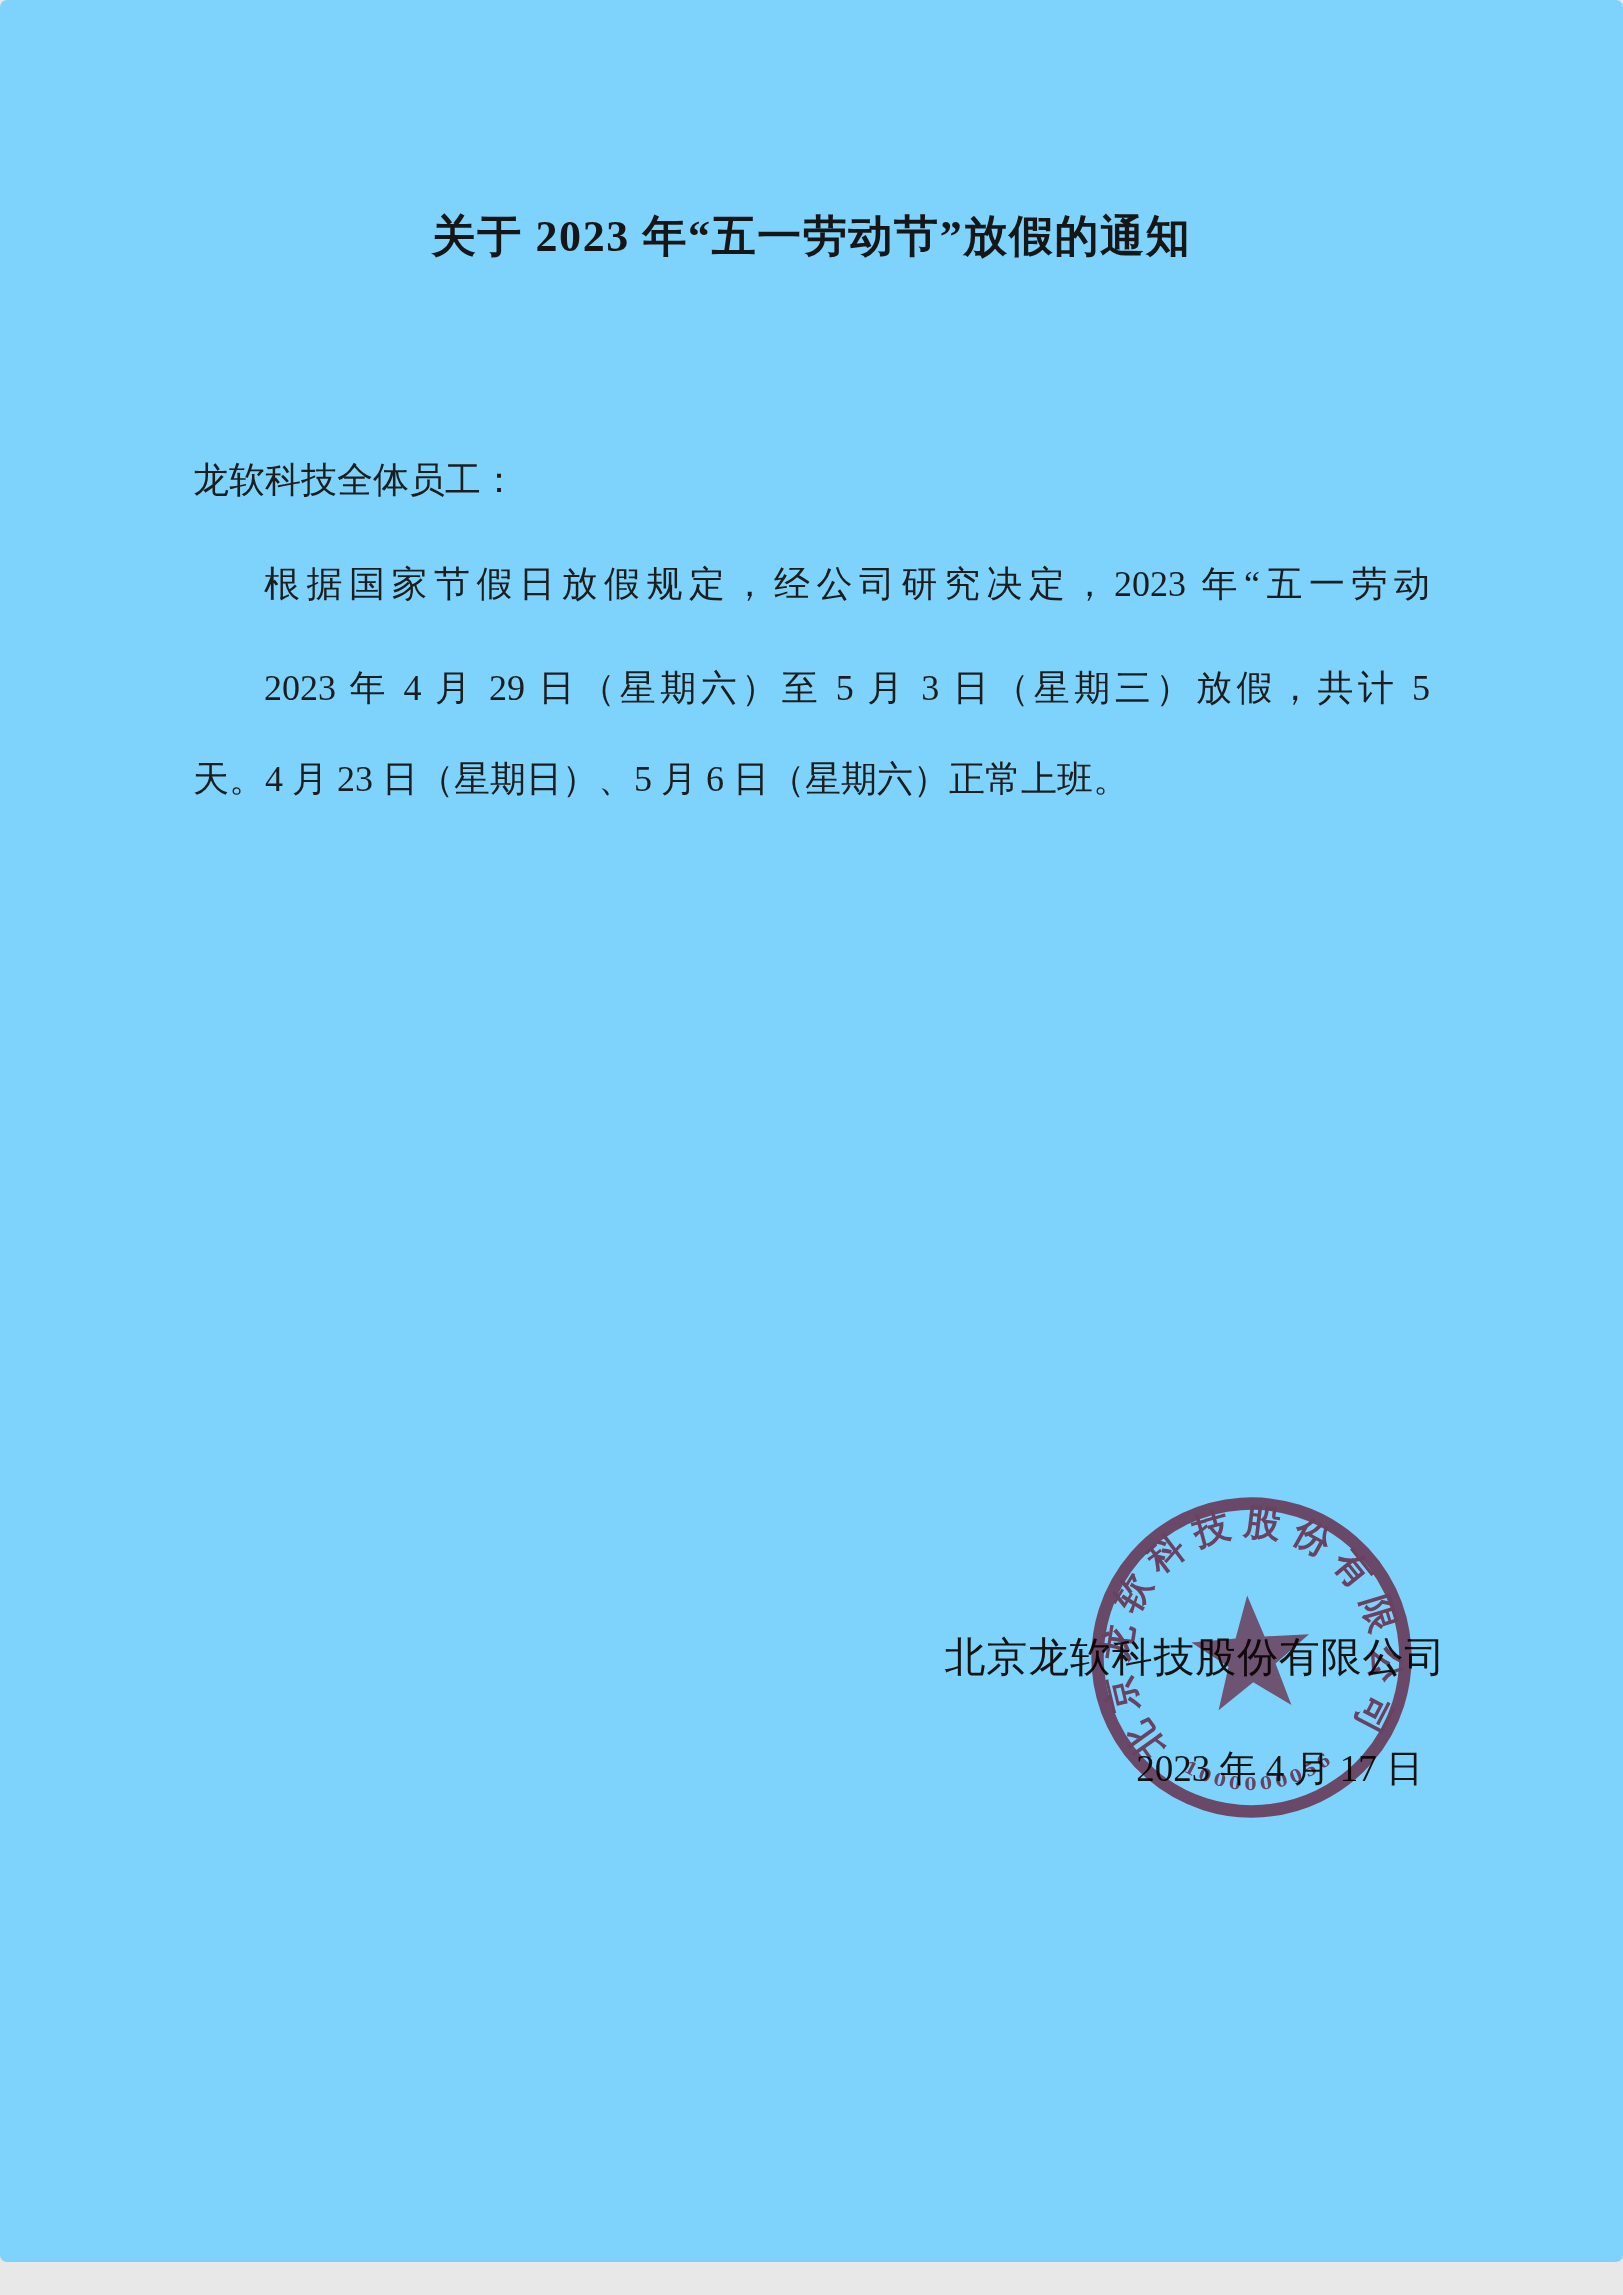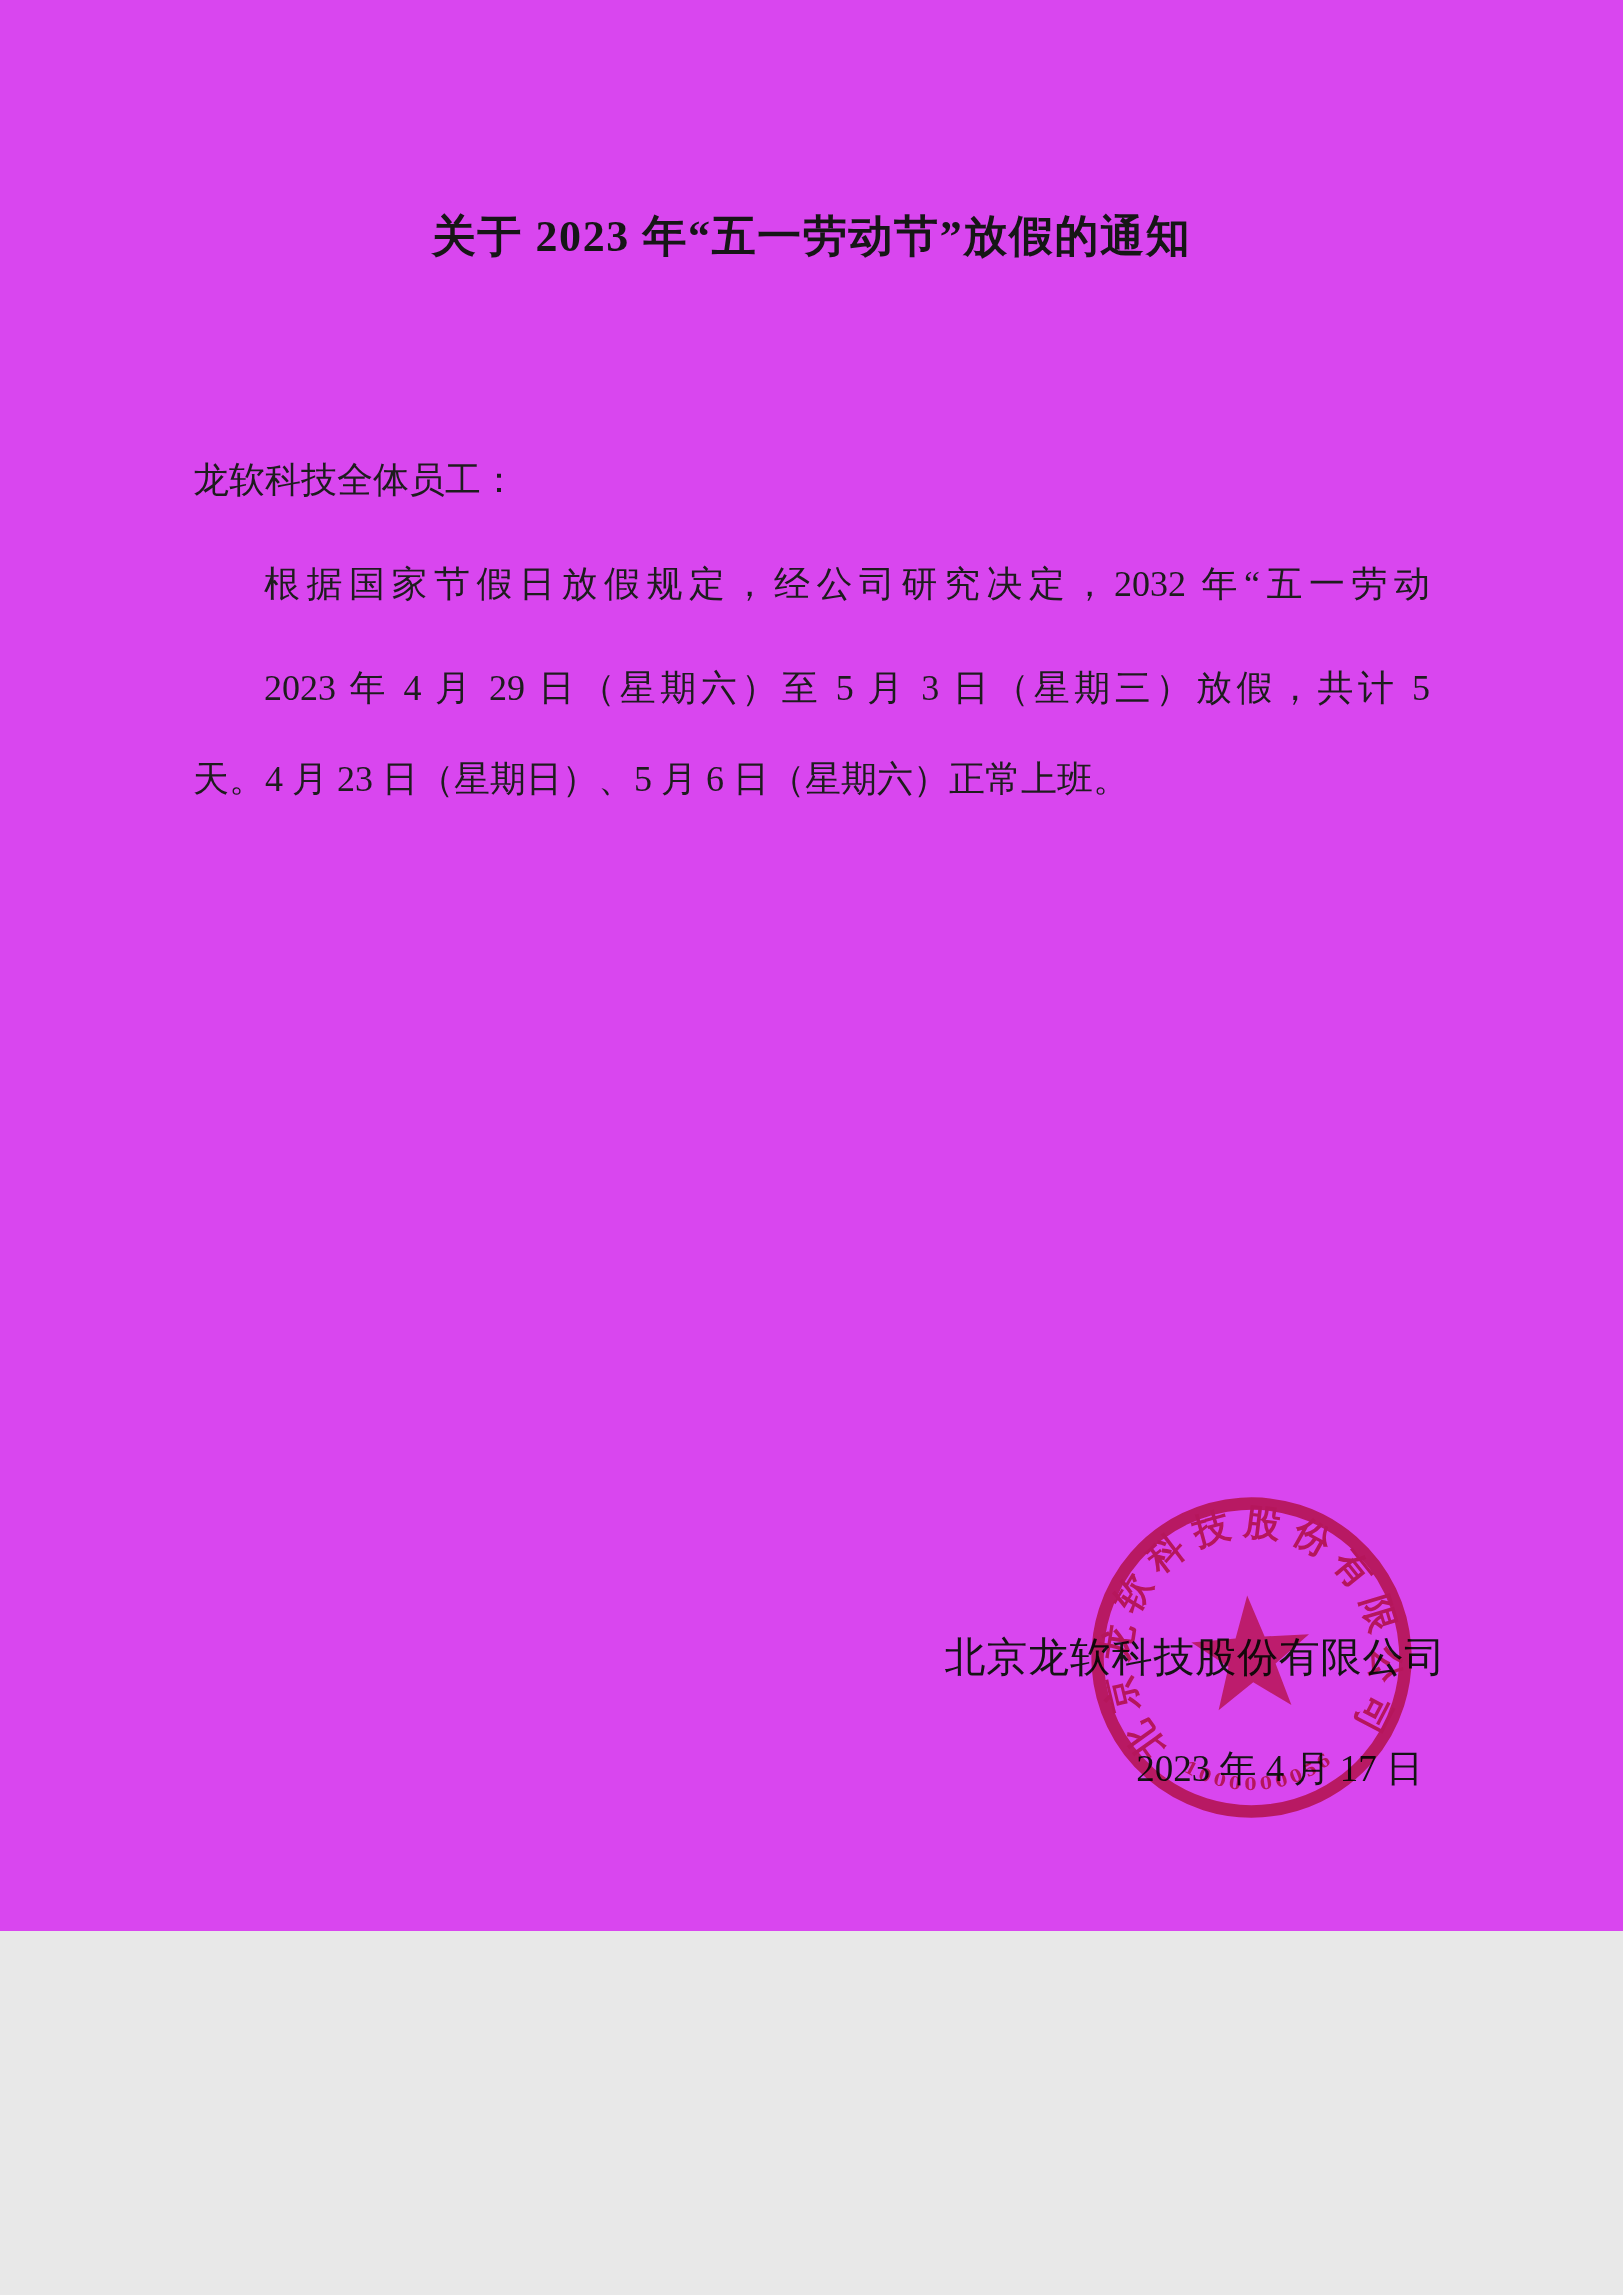--- a/index.html
+++ b/index.html
@@ -3,26 +3,27 @@
 <meta charset="utf-8">
 <style>
   html, body {
     margin: 0;
     padding: 0;
     background: #e8e8e8;
   }
   .page {
     position: relative;
     width: 1623px;
-    height: 1931px;
+    height: 2262px;
     margin: 0 auto;
-    background: #d946ef;
+    background: #7dd3fc;
     color: #1d1d1d;
     font-family: "Liberation Serif", "DejaVu Serif", serif;
     overflow: hidden;
+    border-radius: 7px;
   }
   .title {
     margin: 0;
     padding-top: 207px;
     text-align: center;
     font-size: 44px;
     font-weight: 700;
     letter-spacing: 1.6px;
     color: #161616;
   }
@@ -109,21 +110,21 @@
 <body>
 
 <div class="page">
 
   <h1 class="title">关于 2023 年“五一劳动节”放假的通知</h1>
 
   <div class="body">
     <div class="line salutation">龙软科技全体员工：</div>
 
     <div class="para">
-      <div class="line just indent">根据国家节假日放假规定，经公司研究决定，2032 年“五一劳动</div>
+      <div class="line just indent">根据国家节假日放假规定，经公司研究决定，2023 年“五一劳动</div>
     </div>
 
     <div class="para">
       <div class="line just indent">2023 年 4 月 29 日（星期六）至 5 月 3 日（星期三）放假，共计 5</div>
       <div class="line">天。4 月 23 日（星期日）、5 月 6 日（星期六）正常上班。</div>
     </div>
 
 
   </div>
 

